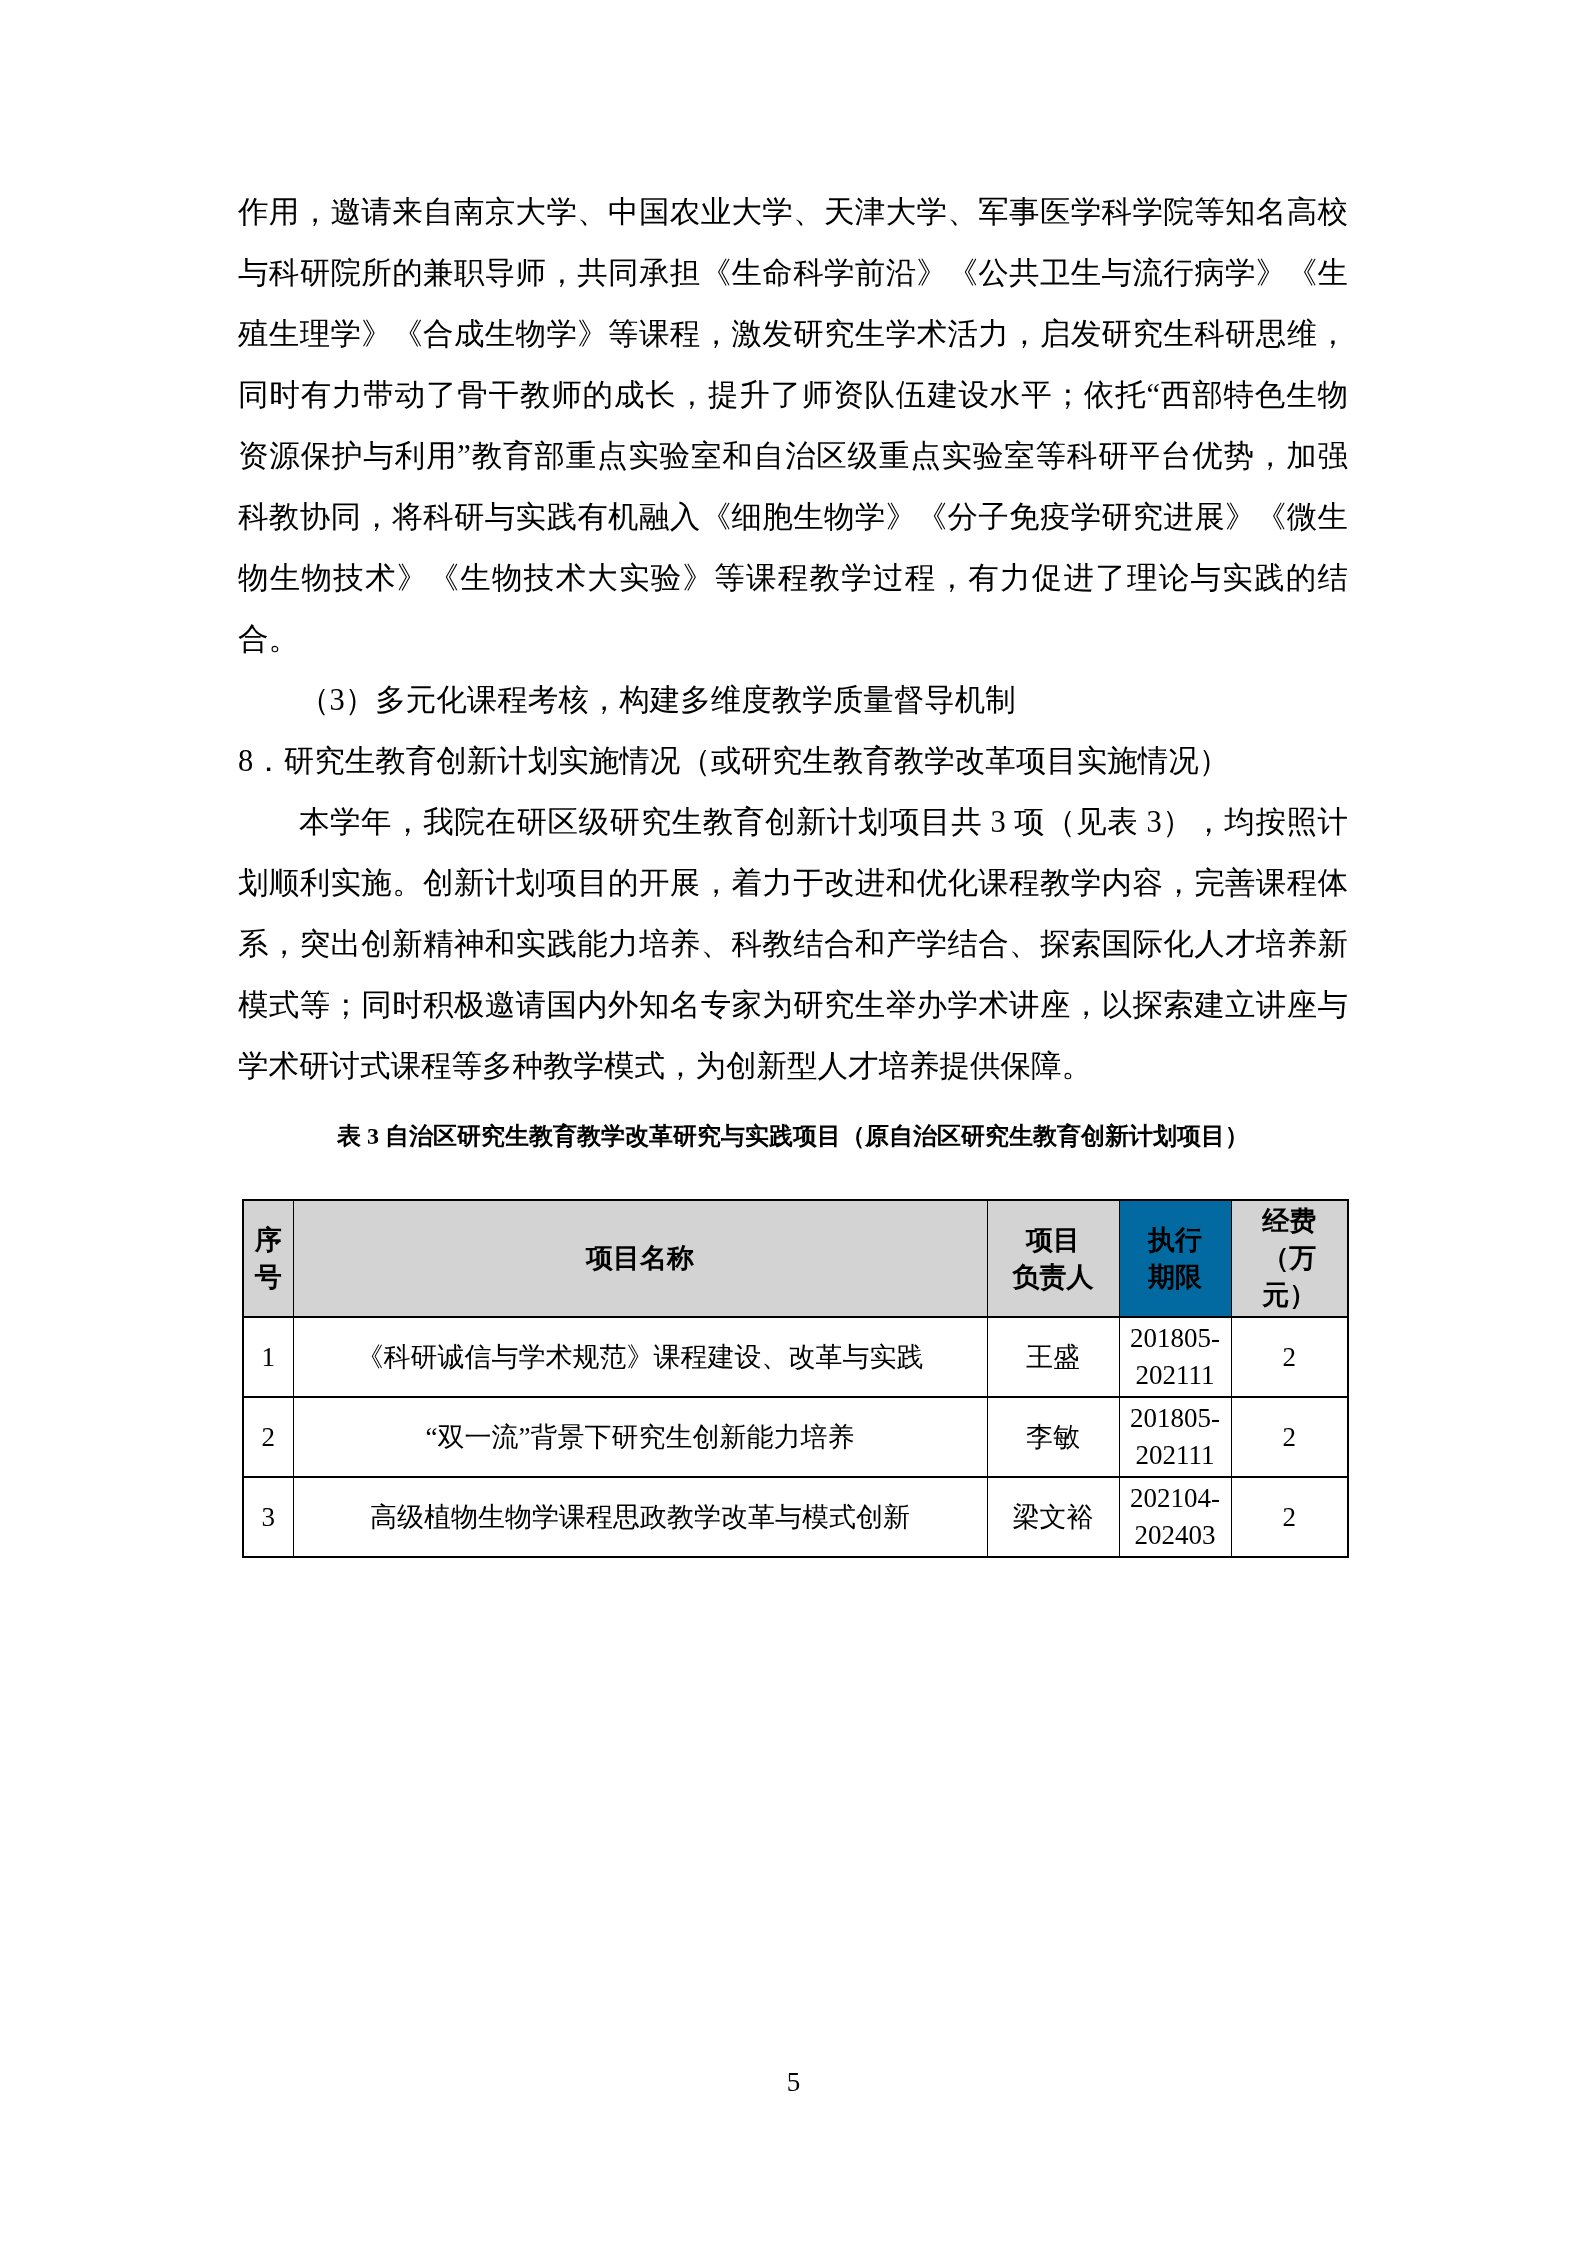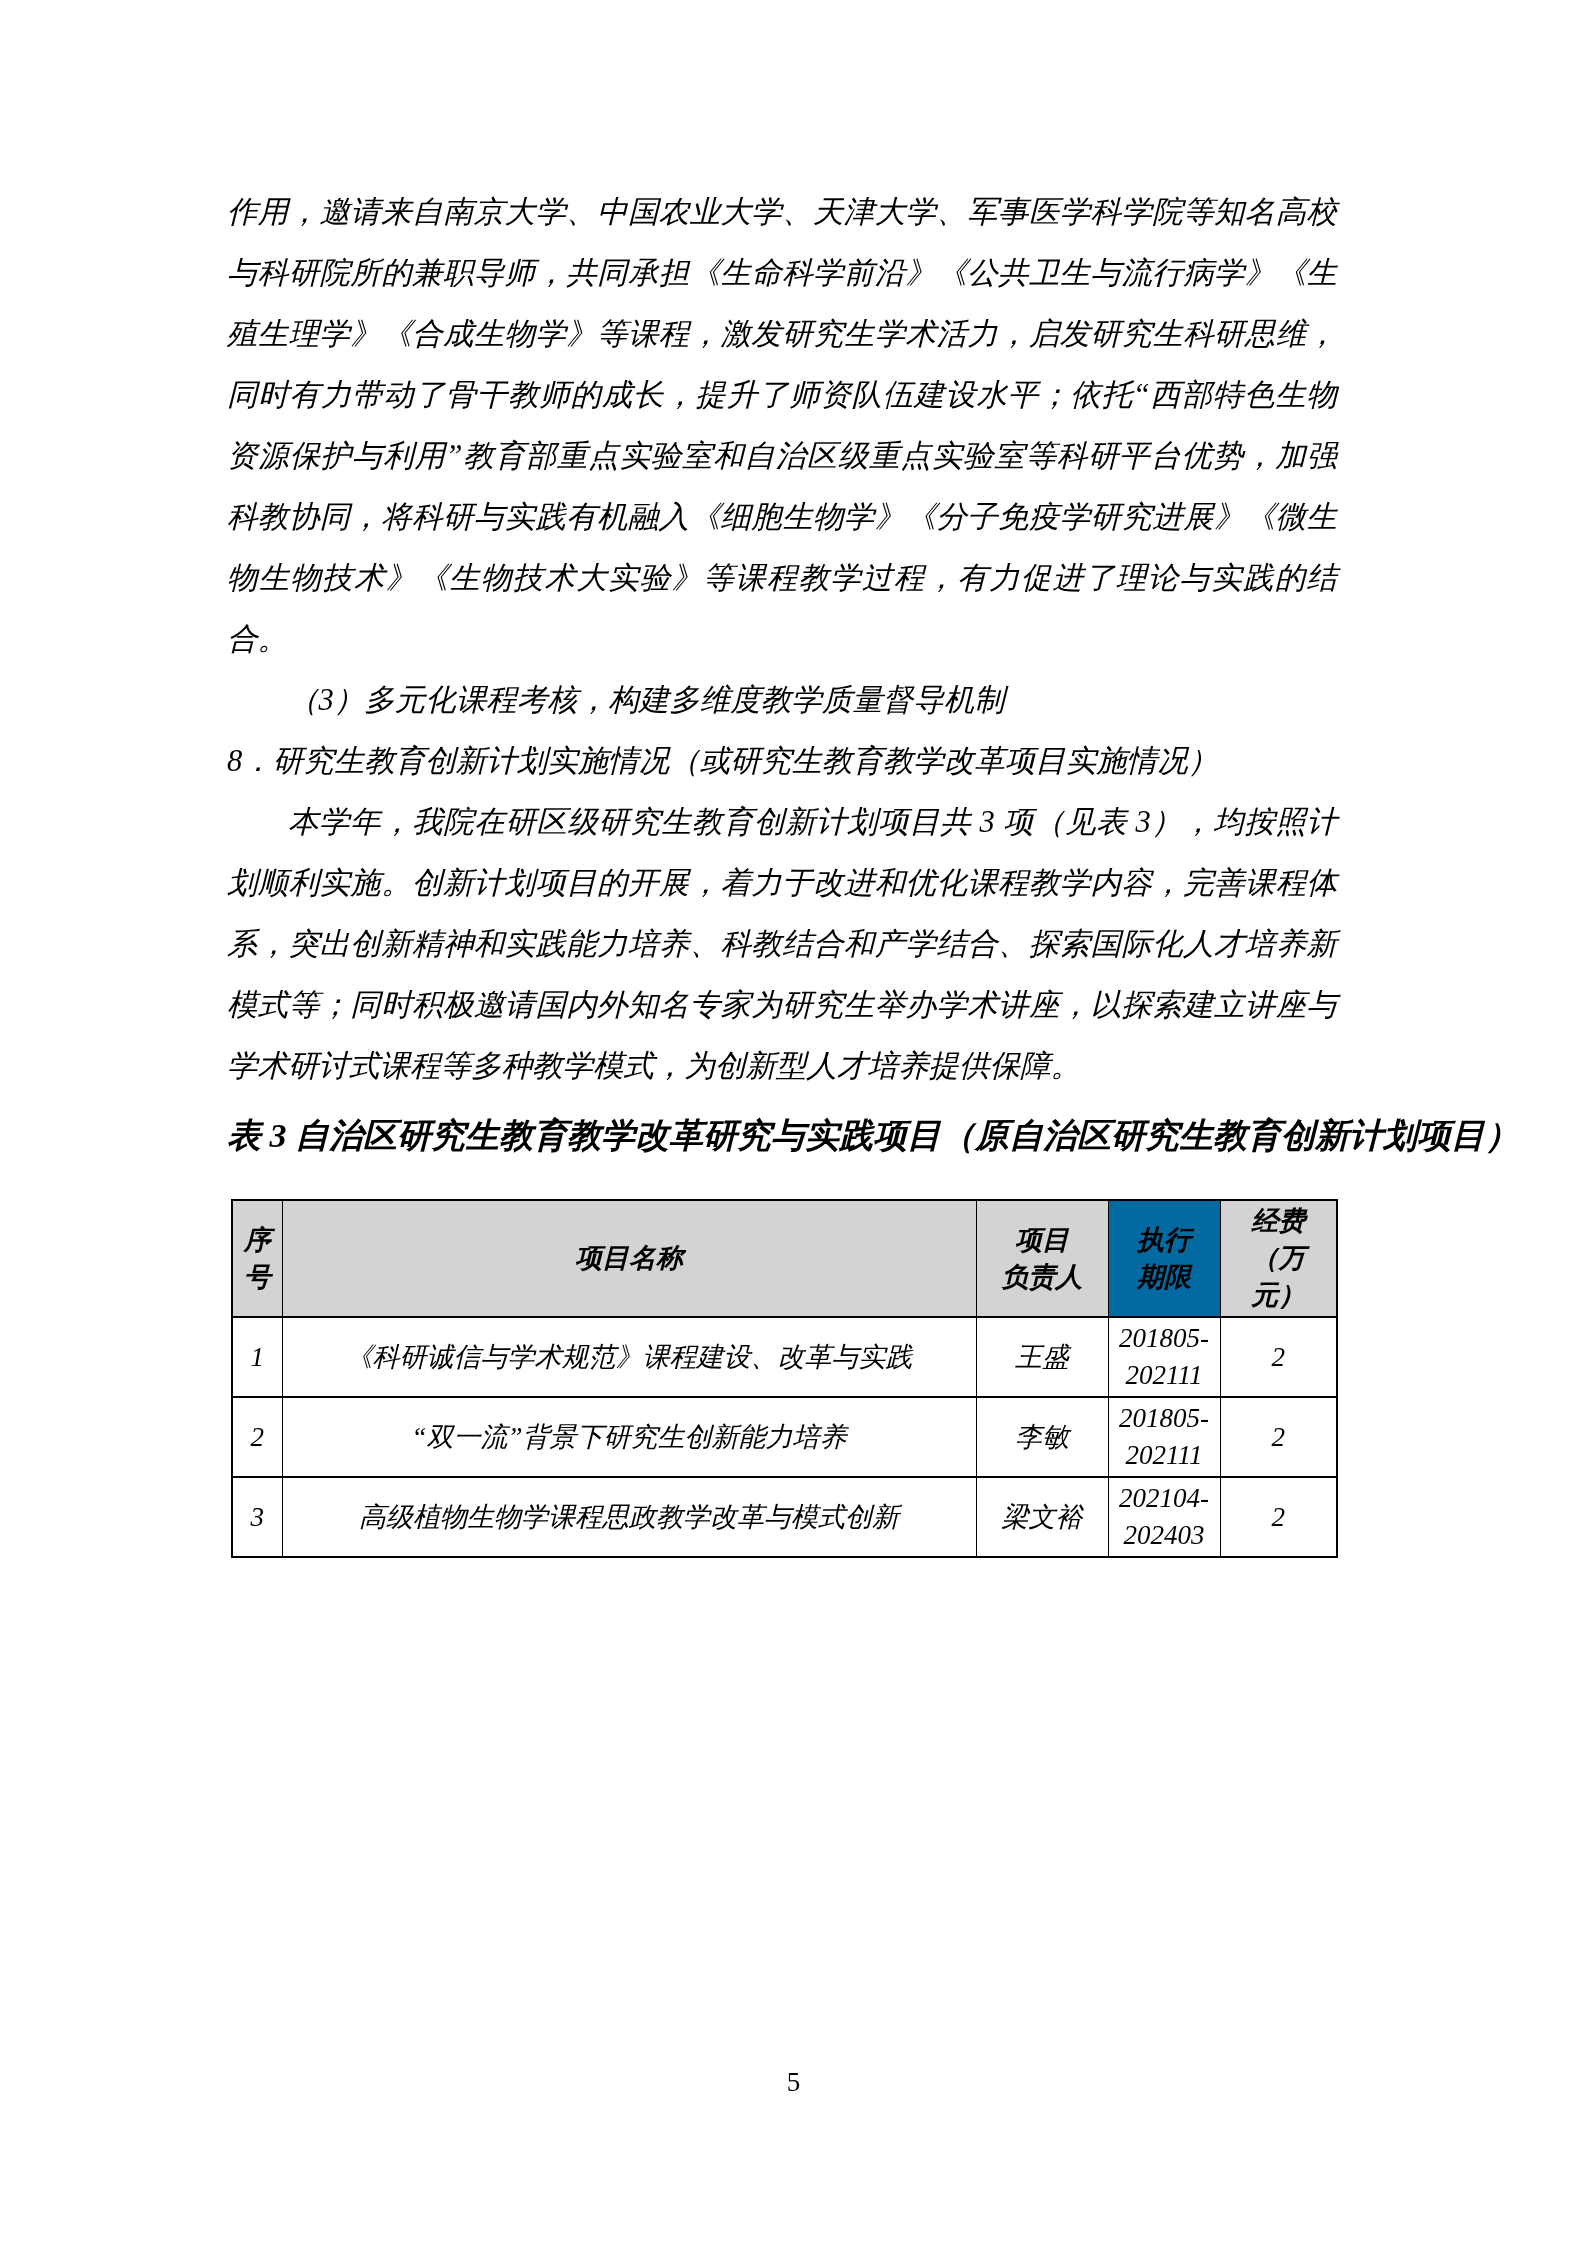--- a/index.html
+++ b/index.html
@@ -7,39 +7,38 @@
     position:relative;
     width:1587px;height:2245px;
     margin:0 auto;
     background:#ffffff;
     font-family:"Liberation Serif","DejaVu Serif",serif;
     color:#000;
     overflow:hidden;
   }
   .content{
     position:absolute;
-    left:227px;top:182px;
+    left:238px;top:182px;
     width:1110px;
-    font-style:italic;
   }
   .para{
     margin:0;
     font-size:30.5px;
     line-height:61px;
     text-align:justify;
     letter-spacing:0;
     word-break:break-all;
   }
   .para.indent{ text-indent:2em; }
   .table-caption{
     margin:18px 0 0 0;
-    font-size:34px;
+    font-size:24px;
     line-height:42px;
     font-weight:bold;
-    text-align:right;
+    text-align:center;
     white-space:nowrap;
   }
   table.projects{
     border-collapse:collapse;
     margin:42px 0 0 4px;
     width:1105px;
     table-layout:fixed;
     border:2px solid #000;
   }
   table.projects th, table.projects td{

